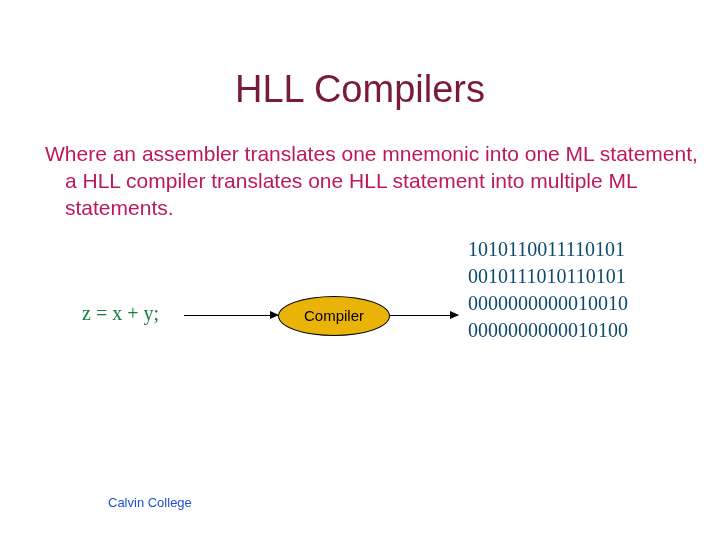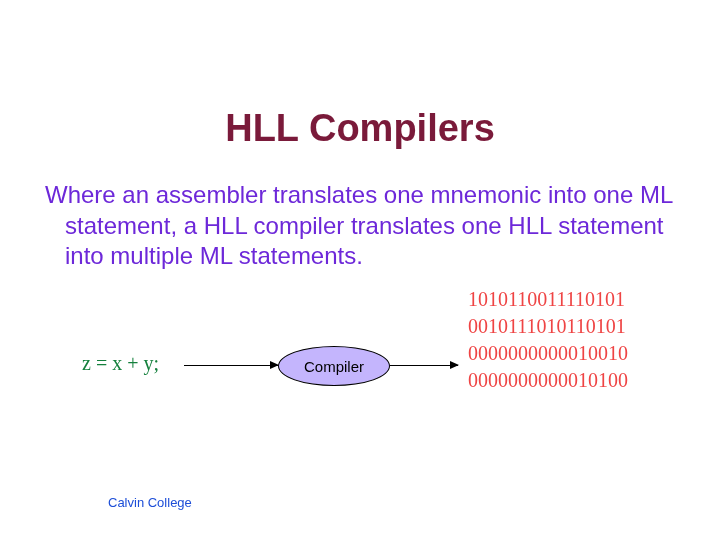--- a/index.html
+++ b/index.html
@@ -8,27 +8,27 @@
       height: 540px;
       background: #ffffff;
       font-family: "Comic Sans MS", cursive, sans-serif;
       overflow: hidden;
       position: relative;
     }
     .title {
       text-align: center;
       font-size: 38px;
       color: #7a1a3a;
-      padding-top: 107px;
-      font-weight: bold;
+      padding-top: 68px;
+      font-weight: normal;
     }
     .body-text {
       font-family: "Comic Sans MS", cursive, sans-serif;
-      font-size: 24px;
-      color: #6d28d9;
+      font-size: 21px;
+      color: #be185d;
       padding: 30px 15px 0 45px;
       line-height: 1.28;
       text-indent: -20px;
       margin-left: 20px;
     }
     .diagram {
       position: relative;
       width: 100%;
       height: 210px;
       margin-top: 18px;
@@ -46,21 +46,21 @@
       left: 278px;
       top: 56px;
       width: 112px;
       height: 40px;
       border: 1px solid #000;
       border-radius: 50%;
       display: flex;
       align-items: center;
       justify-content: center;
       font-size: 15px;
-      background: #c4b5fd;
+      background: #eab308;
     }
     .arrow1, .arrow2 {
       position: absolute;
       height: 1px;
       background: #000;
       top: 75px;
     }
     .arrow1 { left: 184px; width: 94px; }
     .arrow2 { left: 390px; width: 68px; }
     .arrowhead1, .arrowhead2 {
@@ -73,21 +73,21 @@
     }
     .arrowhead1 { left: 270px; }
     .arrowhead2 { left: 450px; }
     .ml-output {
       position: absolute;
       left: 468px;
       top: -4px;
       font-family: "Times New Roman", serif;
       font-size: 20px;
       line-height: 1.35;
-      color: #ef4444;
+      color: #0c4a6e;
     }
     .footer {
       position: absolute;
       left: 108px;
       bottom: 30px;
       font-size: 13px;
       color: #1d4ed8;
     }
   </style>
 </head>

